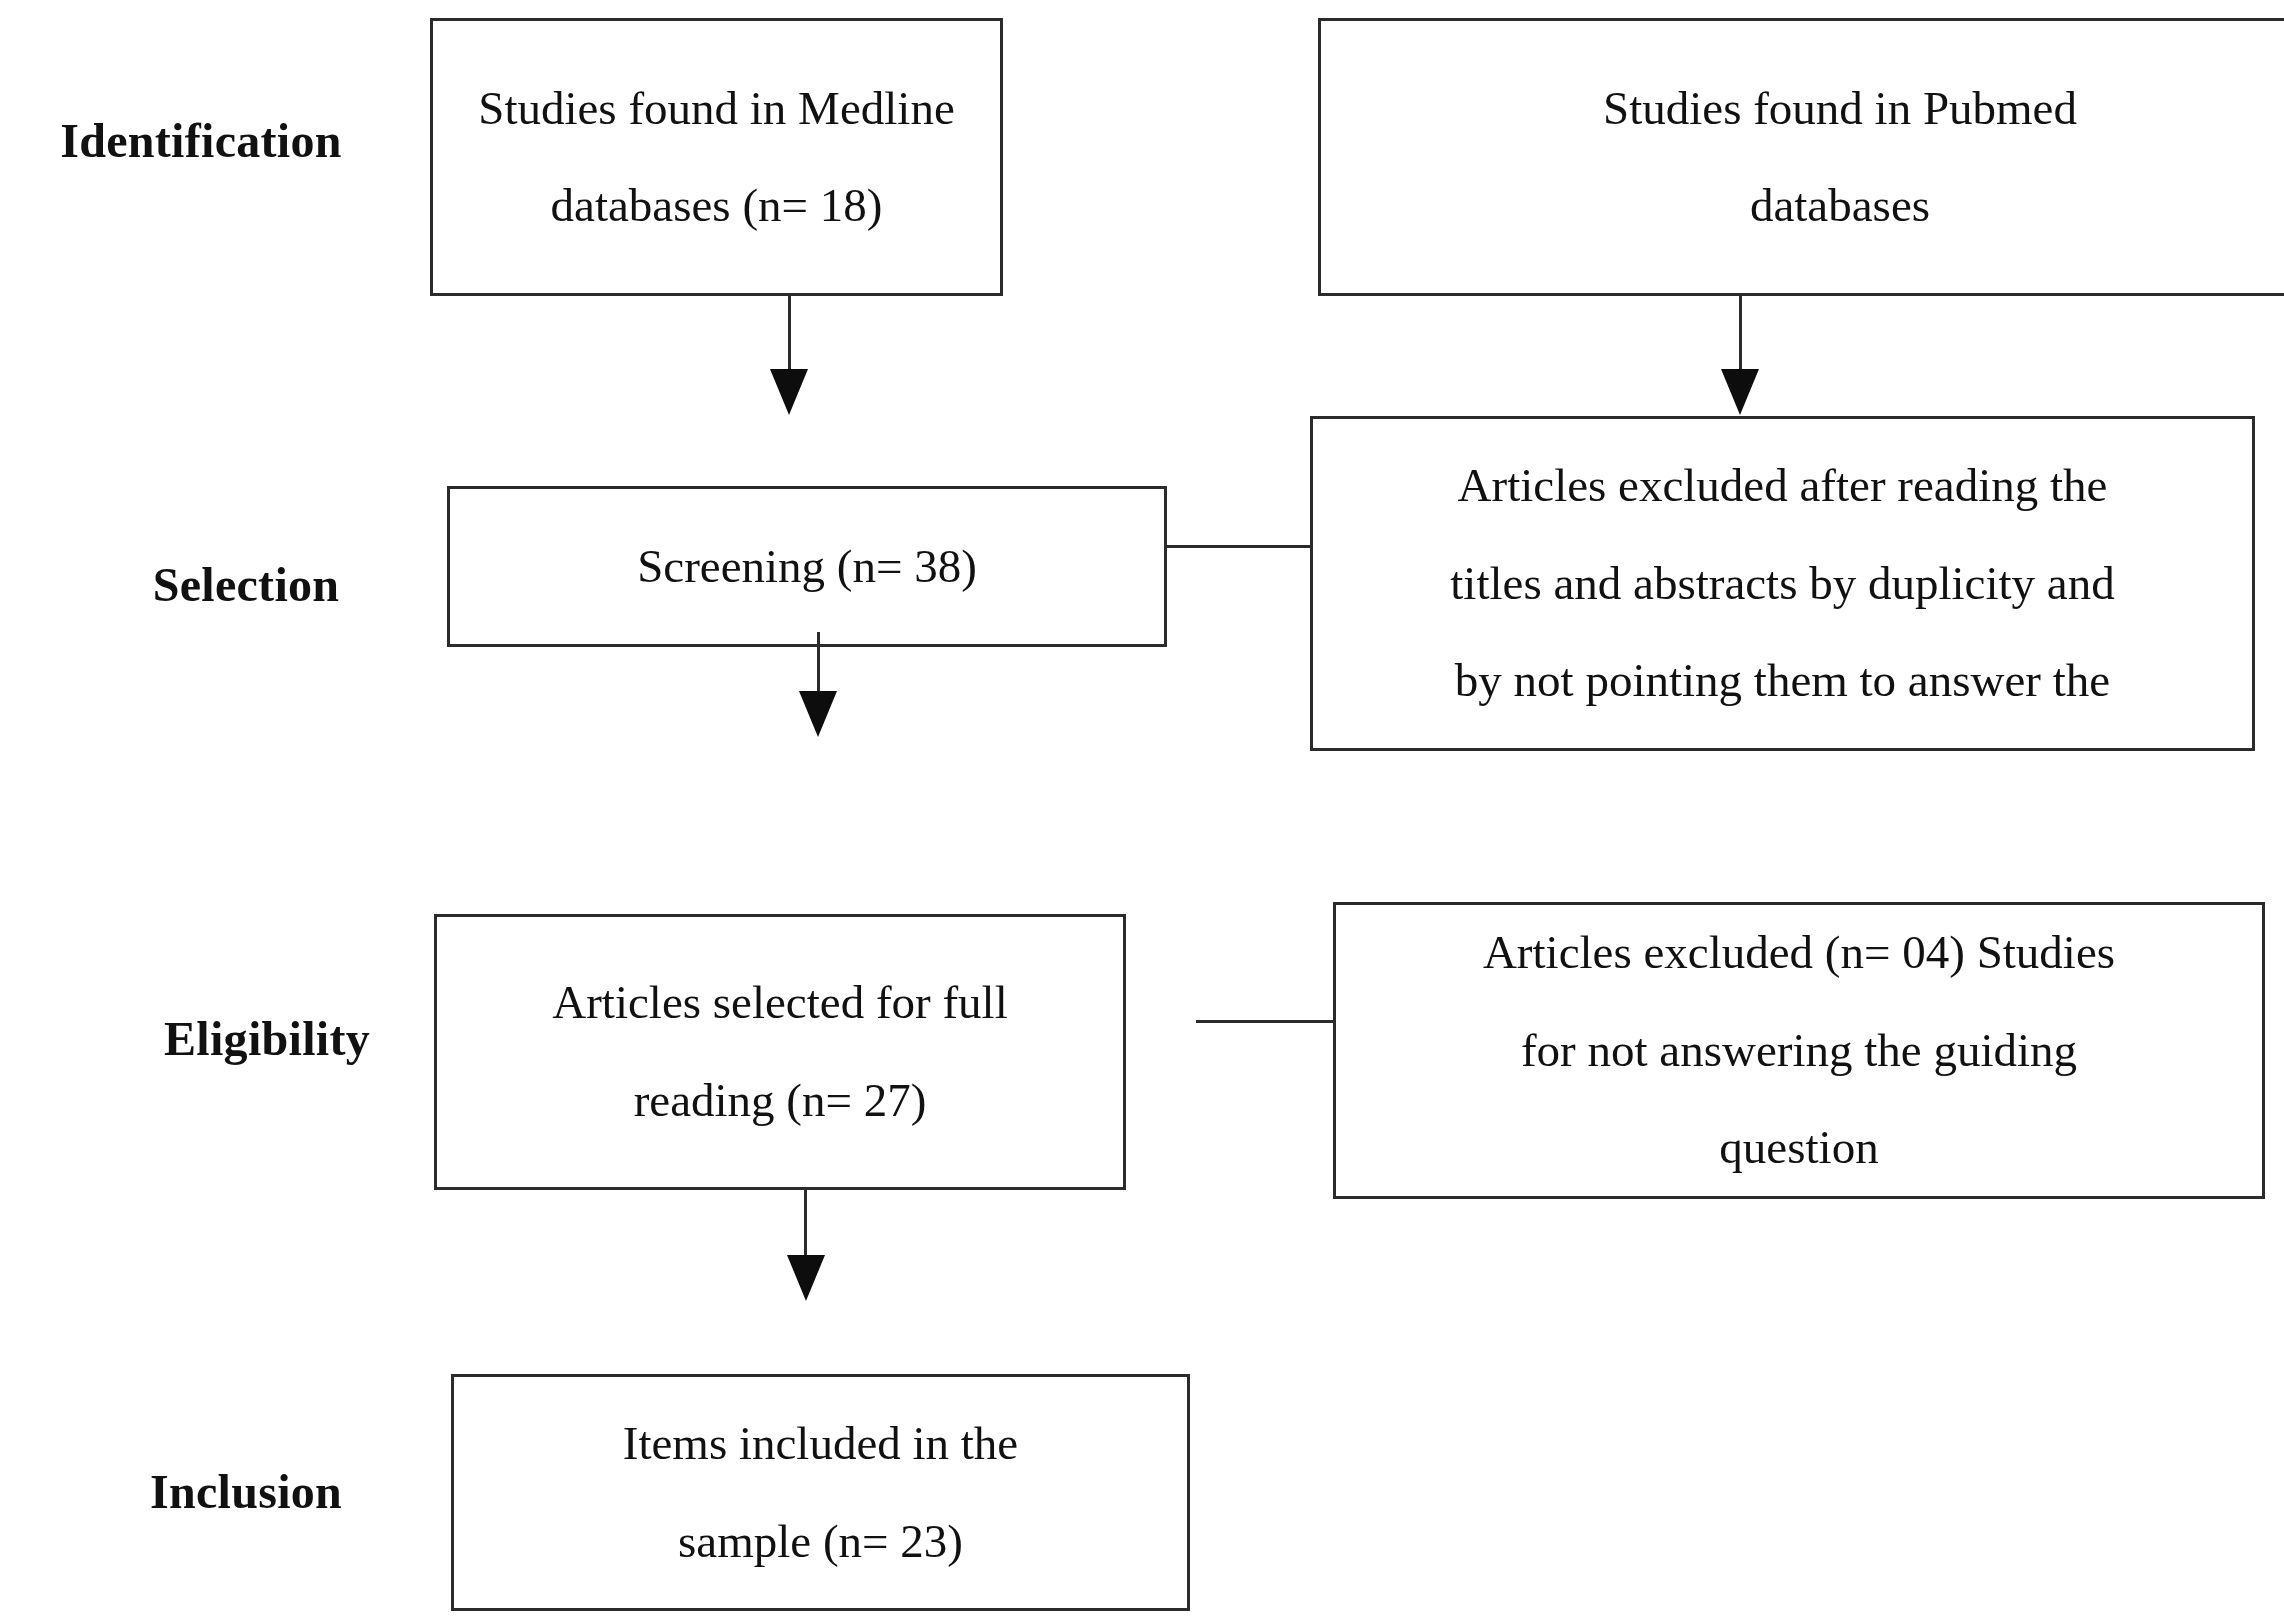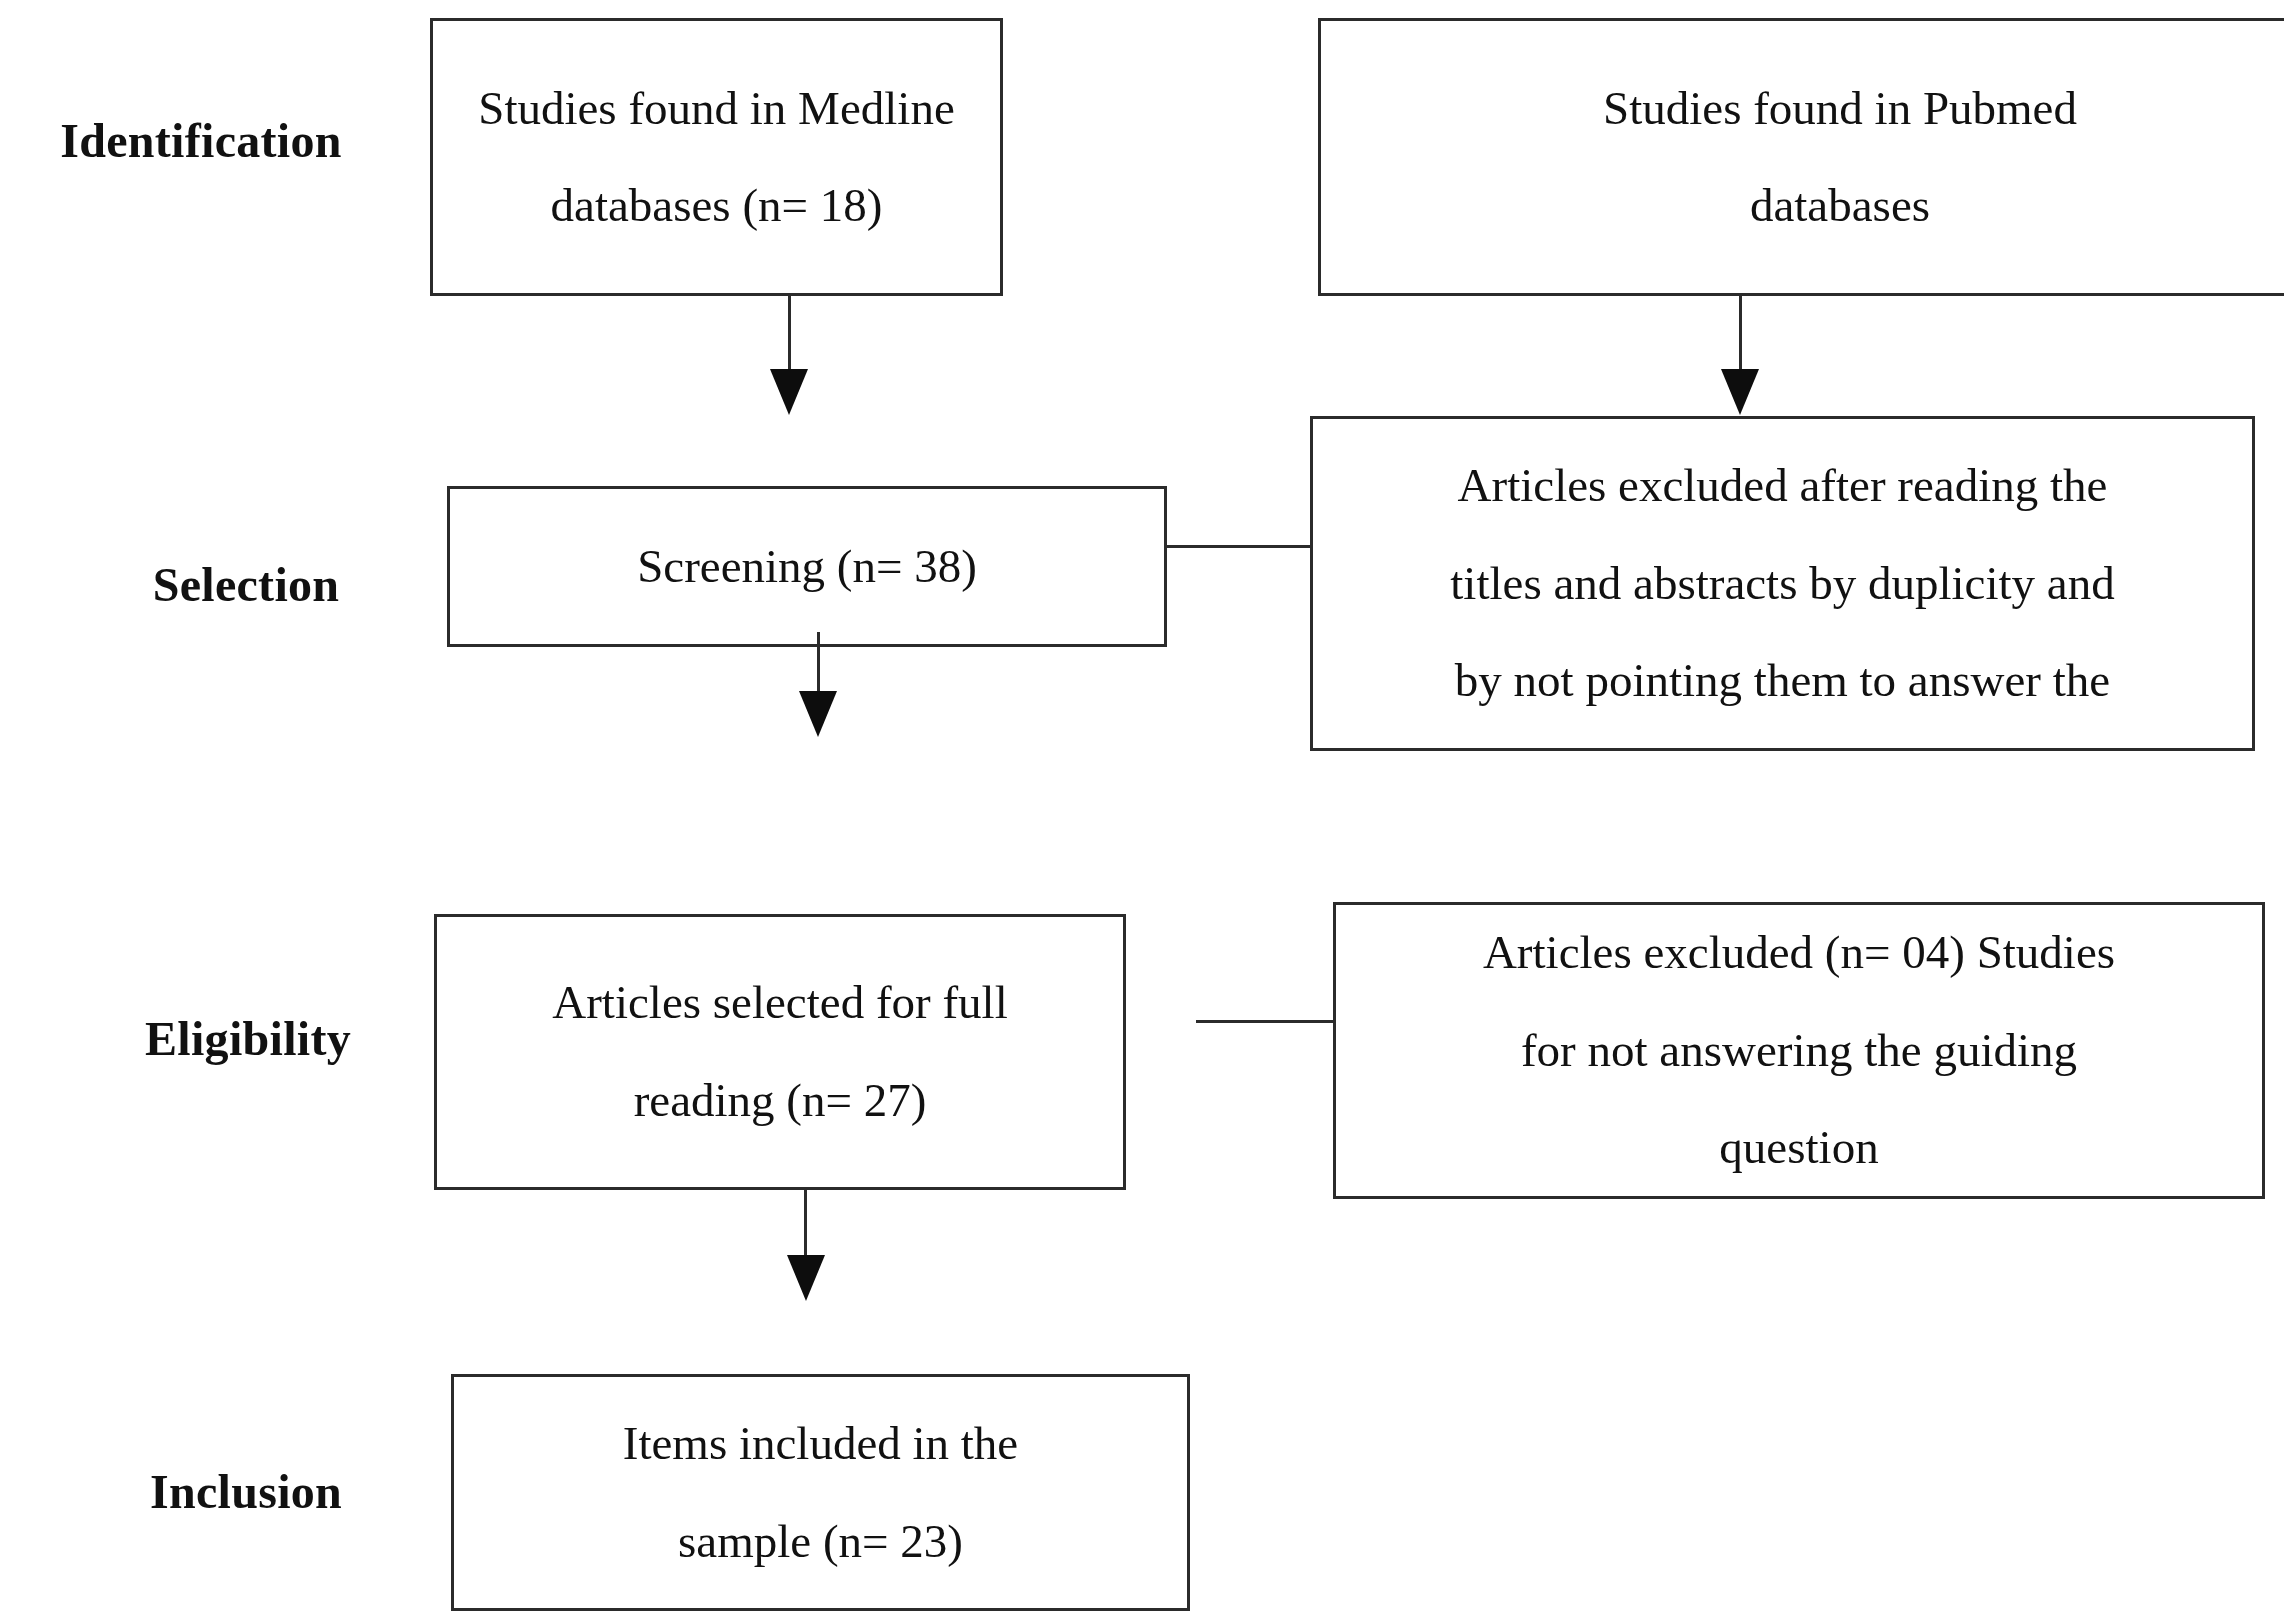--- a/index.html
+++ b/index.html
@@ -73,21 +73,21 @@
 </style>
 </head>
 <body>
 
 <div id="canvas">
 
   <div class="stage-label" style="left:201px; top:141px;">Identification</div>
 
   <div class="stage-label" style="left:246px; top:545px;margin-top:40px;">Selection</div>
 
-  <div class="stage-label" style="left:248px; top:1039px;">Eligibility</div>
+  <div class="stage-label" style="left:267px; top:1039px;">Eligibility</div>
 
   <div class="stage-label" style="left:246px; top:1492px;">Inclusion</div>
 
   <div class="flow-box" style="left:430px; top:18.4px; width:573px; height:278px;">
     <div class="box-text">
       <div>Studies found in Medline</div>
       <div>databases (n= 18)</div>
     </div>
   </div>
 

